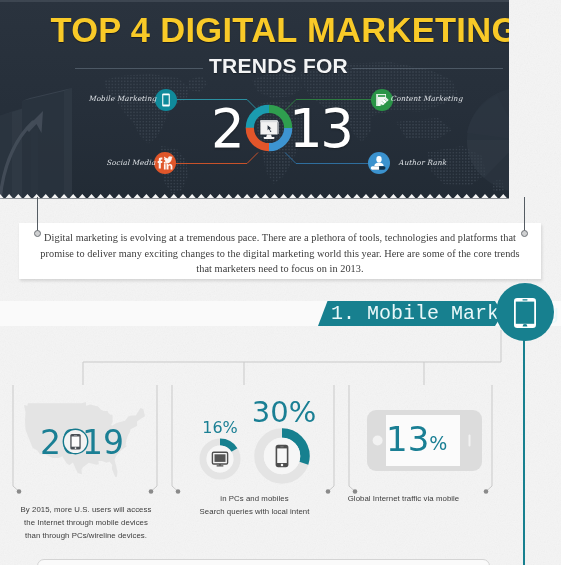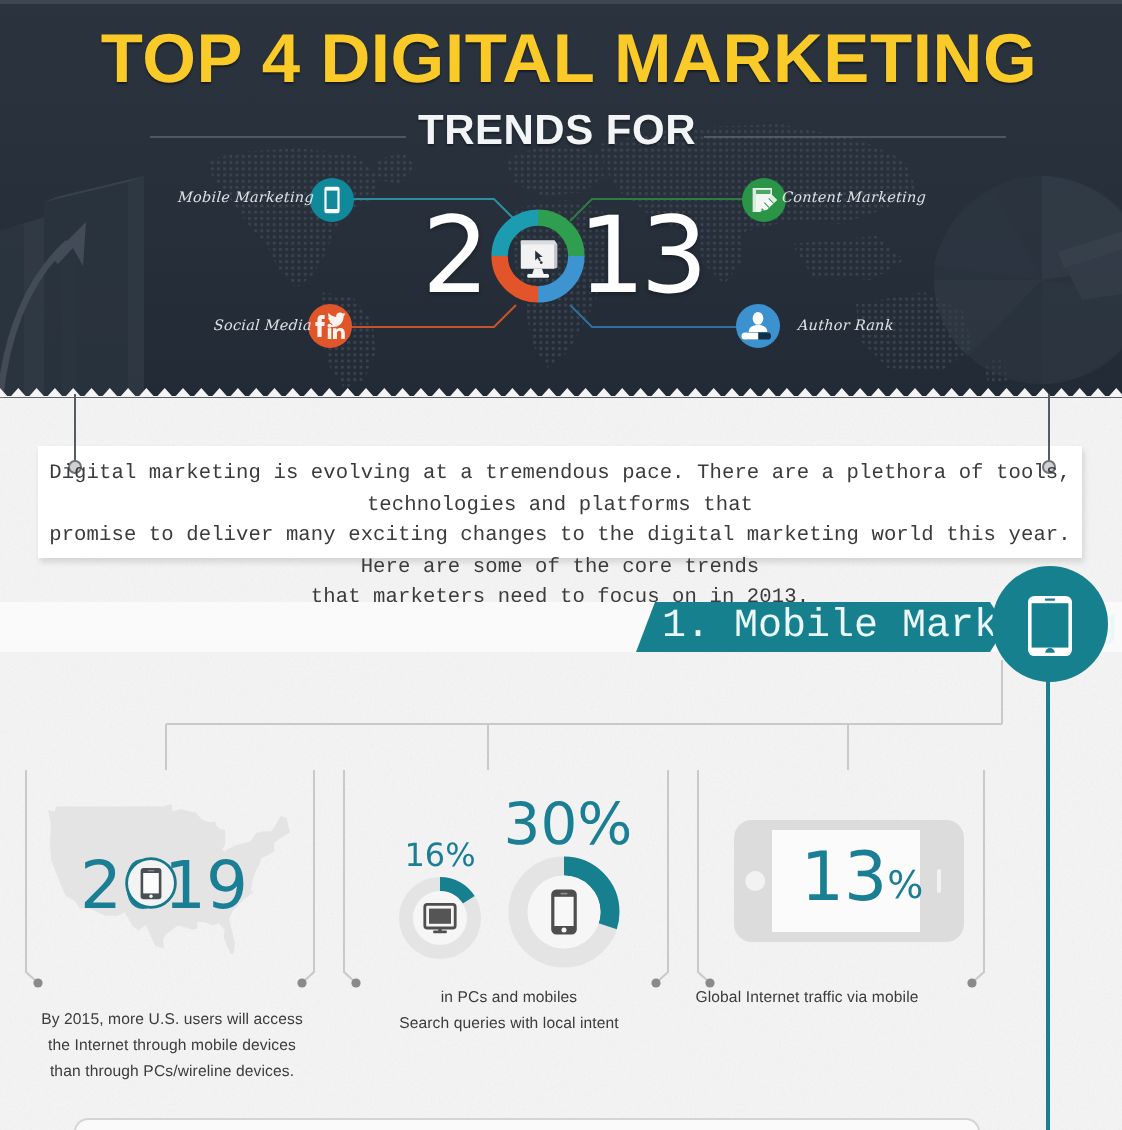--- a/index.html
+++ b/index.html
@@ -8,21 +8,21 @@
   #page{position:relative;width:561px;height:565px;overflow:hidden;
         background:#f4f4f4;}
 
   
   #paper-bg{position:absolute;left:0;top:0;width:561px;height:565px;
      background:#f4f4f4;}
   #paper-noise{position:absolute;left:0;top:0;width:561px;height:565px;
      opacity:.30;}
 
   
-  #header{position:absolute;left:0;top:0;width:561px;height:199px;
+  #header{position:absolute;left:0;top:0;width:509px;height:199px;
      background:#262f3a;overflow:hidden;}
   #header-top-line{position:absolute;left:0;top:0;width:561px;height:2px;
      background:#4d5560;opacity:.55;}
   #hdr-art{position:absolute;left:0;top:0;width:561px;height:199px;}
   #zigzag{position:absolute;left:0;bottom:0;width:561px;height:4.6px;}
 
   .title{position:absolute;left:4px;top:11px;width:561px;text-align:center;
      font-family:"Liberation Sans",sans-serif;font-weight:bold;font-size:34.5px;
      letter-spacing:.3px;color:#f9ca28;text-shadow:0 1px 1px rgba(0,0,0,.45);}
   .subtitle{position:absolute;left:-2px;top:54px;width:561px;text-align:center;
@@ -45,21 +45,21 @@
      transform:skewX(-4deg);}
   .hlabel.ra{text-align:right;}
 
   
   .pin{position:absolute;width:1px;background:#555c63;}
   .pinhead{position:absolute;width:7px;height:7px;border-radius:50%;
      background:#cfd0d1;border:1px solid #6e7277;box-sizing:border-box;}
   #intro-card{position:absolute;left:19px;top:223px;width:522px;height:56px;
      background:#ffffff;box-shadow:1px 2px 3px rgba(0,0,0,.13);}
   #intro-text{position:absolute;left:19px;top:230px;width:522px;
-     text-align:center;font-family:Liberation Mono, monospace;font-size:10.3px;
+     text-align:center;font-family:Liberation Serif, serif;font-size:10.3px;
      line-height:15.5px;color:#3b3b3b;letter-spacing:.05px;}
 
   
   #sec-band{position:absolute;left:0;top:301px;width:561px;height:25px;
      background:#fafafa;}
   #sec-banner{position:absolute;left:318px;top:301px;width:185px;height:25px;}
   #sec-label{position:absolute;left:331px;top:302px;width:180px;
      font-family:Liberation Mono, monospace;font-size:20px;color:#e9f7f9;
      white-space:nowrap;letter-spacing:.0px;}
   #sec-circle{position:absolute;left:496px;top:283px;width:58px;height:58px;
@@ -357,21 +357,21 @@
     <div>in PCs and mobiles</div>
     <div>Search queries with local intent</div>
   </div>
 
   <svg style="position:absolute;left:367px;top:410px;" width="115" height="61" viewBox="0 0 115 61">
     <rect x="0" y="0" width="115" height="61" rx="9" fill="#dcdcdc"></rect>
     <rect x="19" y="5" width="74" height="51" fill="#fbfbfb"></rect>
     <circle cx="10.6" cy="30.5" r="5.0" fill="#f2f2f2"></circle>
     <rect x="101.5" y="24.5" width="2" height="12" rx="1" fill="#f2f2f2"></rect>
   </svg>
-  <div style="position:absolute;left:386px;top:419px;width:90px;text-align:center;white-space:nowrap;">
+  <div style="position:absolute;left:386px;top:419px;width:90px;text-align:left;white-space:nowrap;">
     <span style="font-family:&quot;DejaVu Sans&quot;,sans-serif;font-size:34px;color:#1a7f94;">13</span><span style="font-family:&quot;DejaVu Sans&quot;,sans-serif;font-size:19px;color:#1a7f94;position:relative;top:-1px;">%</span>
   </div>
 
   <div class="pcap" style="left:326px;top:492px;width:155px;">
     <div>Global Internet traffic via mobile</div>
   </div>
 
   <div id="bottom-card"></div>
 
 </div>

